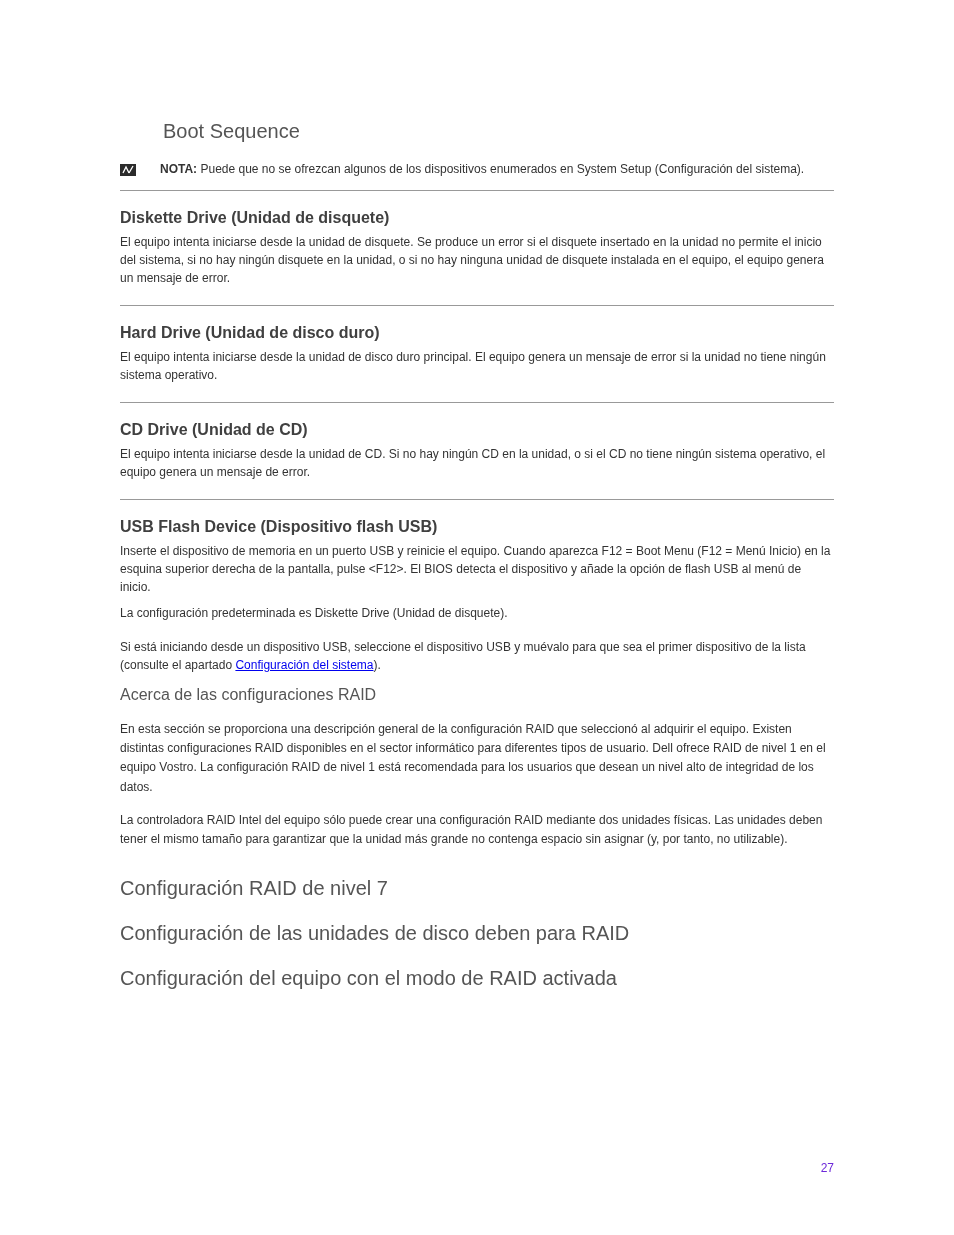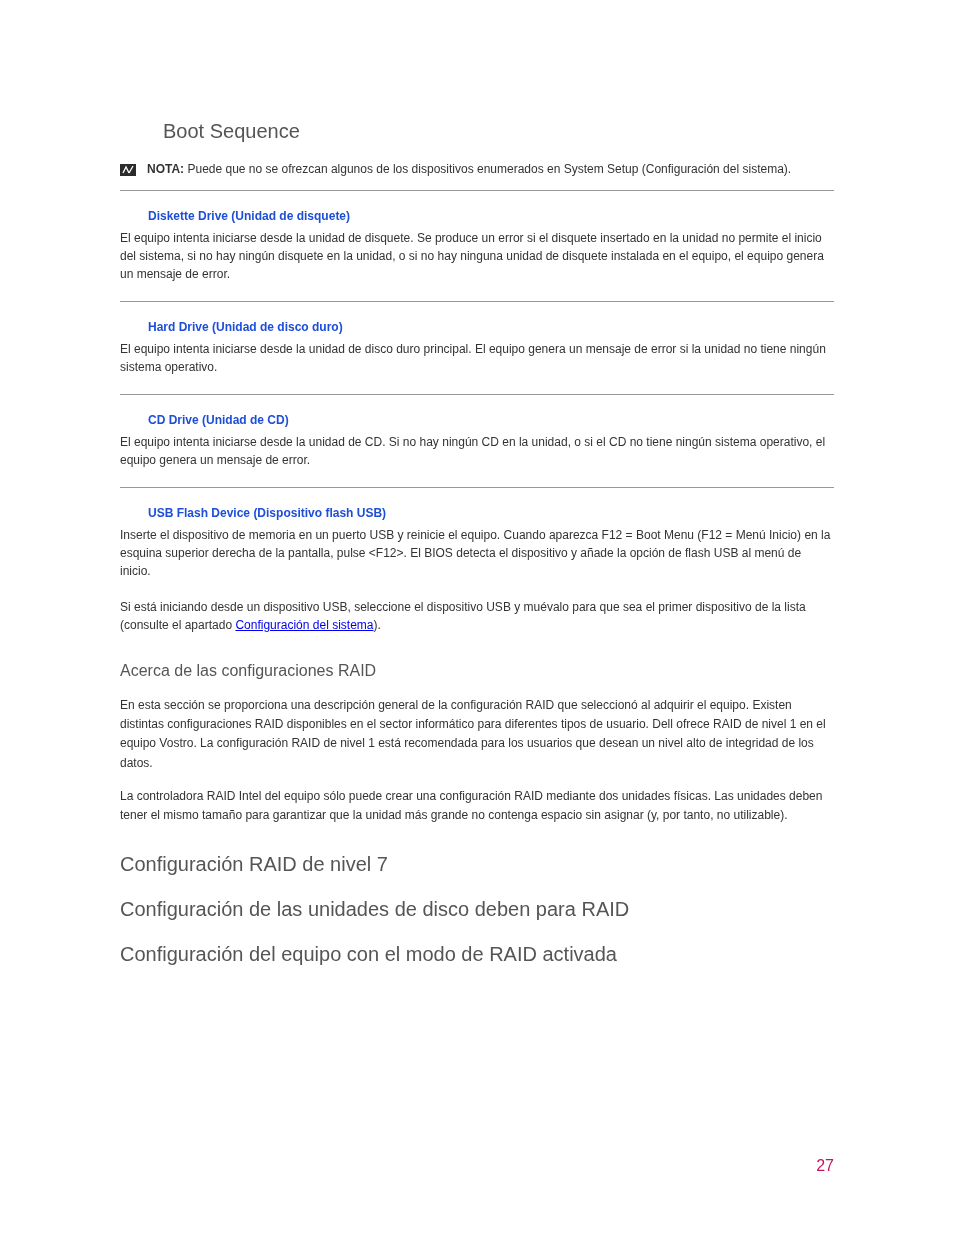--- a/index.html
+++ b/index.html
@@ -18,21 +18,21 @@
     .section-heading {
       font-size: 20px;
       font-weight: normal;
       color: #555;
       margin-bottom: 18px;
       margin-left: 43px;
     }
     .note-row {
       display: flex;
       align-items: flex-start;
-      gap: 11px;
+      gap: 24px;
       font-size: 12px;
       color: #333;
       margin-bottom: 12px;
     }
     .note-icon {
       width: 16px;
       height: 16px;
       flex-shrink: 0;
       margin-top: 1px;
     }
@@ -45,42 +45,41 @@
     hr {
       border: none;
       border-top: 1px solid #999;
       margin: 0;
     }
     .space-group {
       margin-top: 18px;
       margin-bottom: 18px;
     }
     .option-name {
-      font-size: 12px;
+      font-size: 16px;
       font-weight: bold;
-      color: #1d4ed8;
+      color: #404040;
       margin-bottom: 6px;
-      margin-left: 28px;
     }
     .option-desc {
       font-size: 12px;
       color: #333;
       line-height: 1.5;
     }
     .option-default {
       font-size: 12px;
       color: #333;
       margin-top: 10px;
     }
     .after-text {
       font-size: 12px;
       color: #333;
       line-height: 1.5;
       margin-top: 18px;
-      margin-bottom: 28px;
+      margin-bottom: 12px;
     }
     .link {
       color: #0000ee;
       text-decoration: underline;
       cursor: pointer;
     }
     .body-heading {
       font-size: 16px;
       font-weight: normal;
       color: #555;
@@ -98,22 +97,22 @@
     .stub-sections .stub {
       font-size: 20px;
       font-weight: normal;
       color: #555;
       margin-bottom: 22px;
     }
     .pagenum {
       position: absolute;
       right: 120px;
       bottom: 60px;
-      font-size: 16px;
-      color: #be185d;
+      font-size: 12px;
+      color: #6d28d9;
     }
   </style>
 </head>
 <body>
 
 <h2 class="section-heading">Boot Sequence</h2>
 
 <div class="note-row">
   <span class="note-icon">
     <svg viewBox="0 0 16 16" width="16" height="16">
@@ -147,20 +146,21 @@
 <div class="space-group">
   <div class="option-name">CD Drive (Unidad de CD)</div>
   <div class="option-desc">El equipo intenta iniciarse desde la unidad de CD. Si no hay ningún CD en la unidad, o si el CD no tiene ningún sistema operativo, el equipo genera un mensaje de error.</div>
 </div>
 
 <hr>
 
 <div class="space-group">
   <div class="option-name">USB Flash Device (Dispositivo flash USB)</div>
   <div class="option-desc">Inserte el dispositivo de memoria en un puerto USB y reinicie el equipo. Cuando aparezca F12 = Boot Menu (F12 = Menú Inicio) en la esquina superior derecha de la pantalla, pulse &lt;F12&gt;. El BIOS detecta el dispositivo y añade la opción de flash USB al menú de inicio.</div>
+  <div class="option-default">La configuración predeterminada es Diskette Drive (Unidad de disquete).</div>
 </div>
 
 <div class="after-text">
   <span>Si está iniciando desde un dispositivo USB, seleccione el dispositivo USB y muévalo para que sea el primer dispositivo de la lista (consulte el apartado </span><a class="link">Configuración del sistema</a><span>).</span>
 </div>
 
 <h1 class="body-heading">Acerca de las configuraciones RAID</h1>
 
 <p class="body-para">En esta sección se proporciona una descripción general de la configuración RAID que seleccionó al adquirir el equipo. Existen distintas configuraciones RAID disponibles en el sector informático para diferentes tipos de usuario. Dell ofrece RAID de nivel 1 en el equipo Vostro. La configuración RAID de nivel 1 está recomendada para los usuarios que desean un nivel alto de integridad de los datos.</p>
 <p class="body-para">La controladora RAID Intel del equipo sólo puede crear una configuración RAID mediante dos unidades físicas. Las unidades deben tener el mismo tamaño para garantizar que la unidad más grande no contenga espacio sin asignar (y, por tanto, no utilizable).</p>

